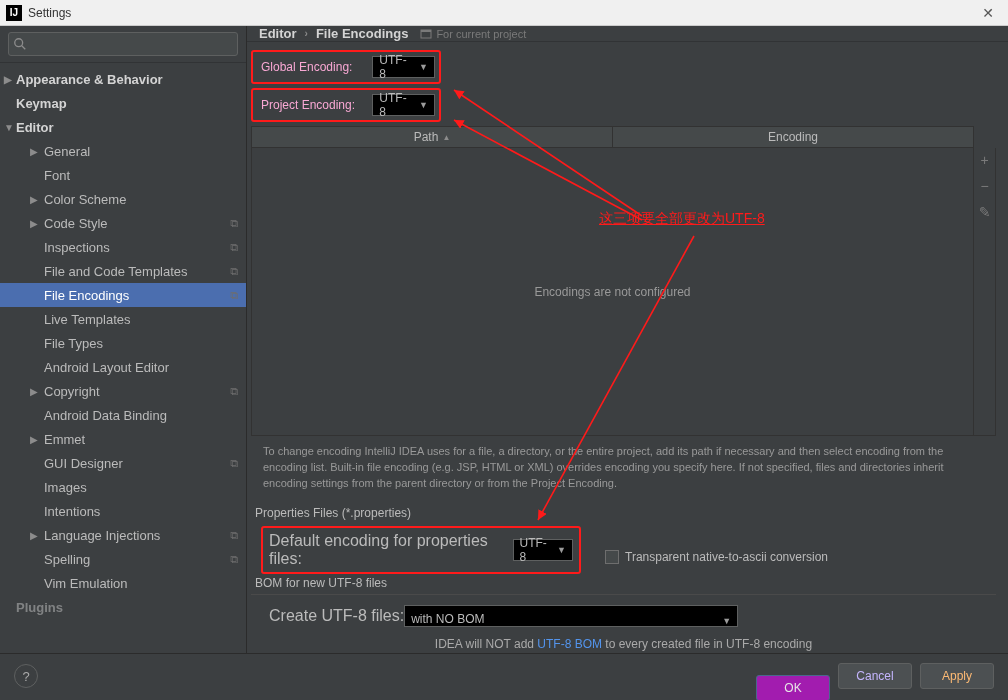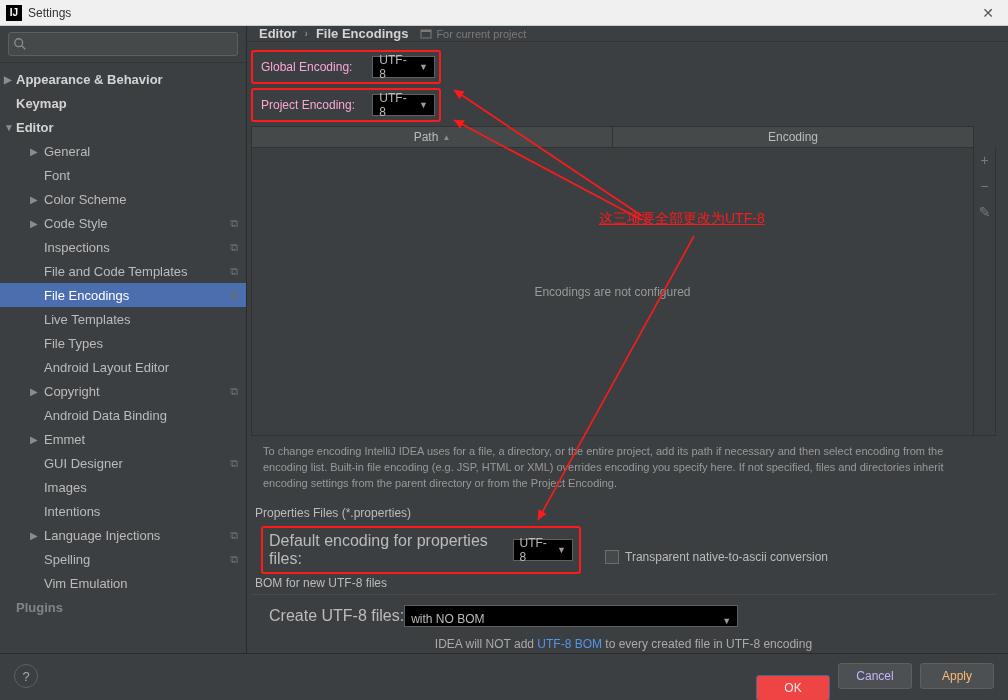--- a/index.html
+++ b/index.html
@@ -62,21 +62,21 @@
 .bom-row { display: flex; align-items: center; padding: 4px 8px 4px 18px; }
 .combo.wide { width: 334px; justify-content: space-between; align-items: flex-end; }
 
 .footer-note { text-align: center; font-size: 12px; color: #aaa; padding: 6px; }
 .footer-note .link { color: #5394ec; }
 
 .button-bar { height: 45px; border-top: 1px solid #2b2b2b; display: flex; align-items: center; padding: 0 14px; background: #3c3f41; }
 .help-btn { width: 24px; height: 24px; border: 1px solid #5e6060; border-radius: 12px; display: flex; align-items: center; justify-content: center; color: #aaa; font-size: 13px; cursor: pointer; }
 .button-bar .spacer { flex: 1; }
 .btn { height: 26px; min-width: 74px; background: #4c5052; border: 1px solid #5e6060; border-radius: 3px; color: #c4b5fd; font-size: 12px; margin-left: 8px; cursor: pointer; display: inline-flex; align-items: center; justify-content: center; padding: 0 14px; }
-.btn.primary { background: #ef4444; border-color: #4a688c; color: #e6e6e6; margin-top: 24px; }
+.btn.primary { background: #a21caf; border-color: #4a688c; color: #e6e6e6; margin-top: 24px; }
 .btn.disabled { color: #fdba74; }
 
 
 .annot-text { position: absolute; color: #ff1a1a; font-size: 14px; text-decoration: underline; }
 svg.annot { position: absolute; pointer-events: none; }
 </style>
 </head>
 <body>
 
 <div class="titlebar">

